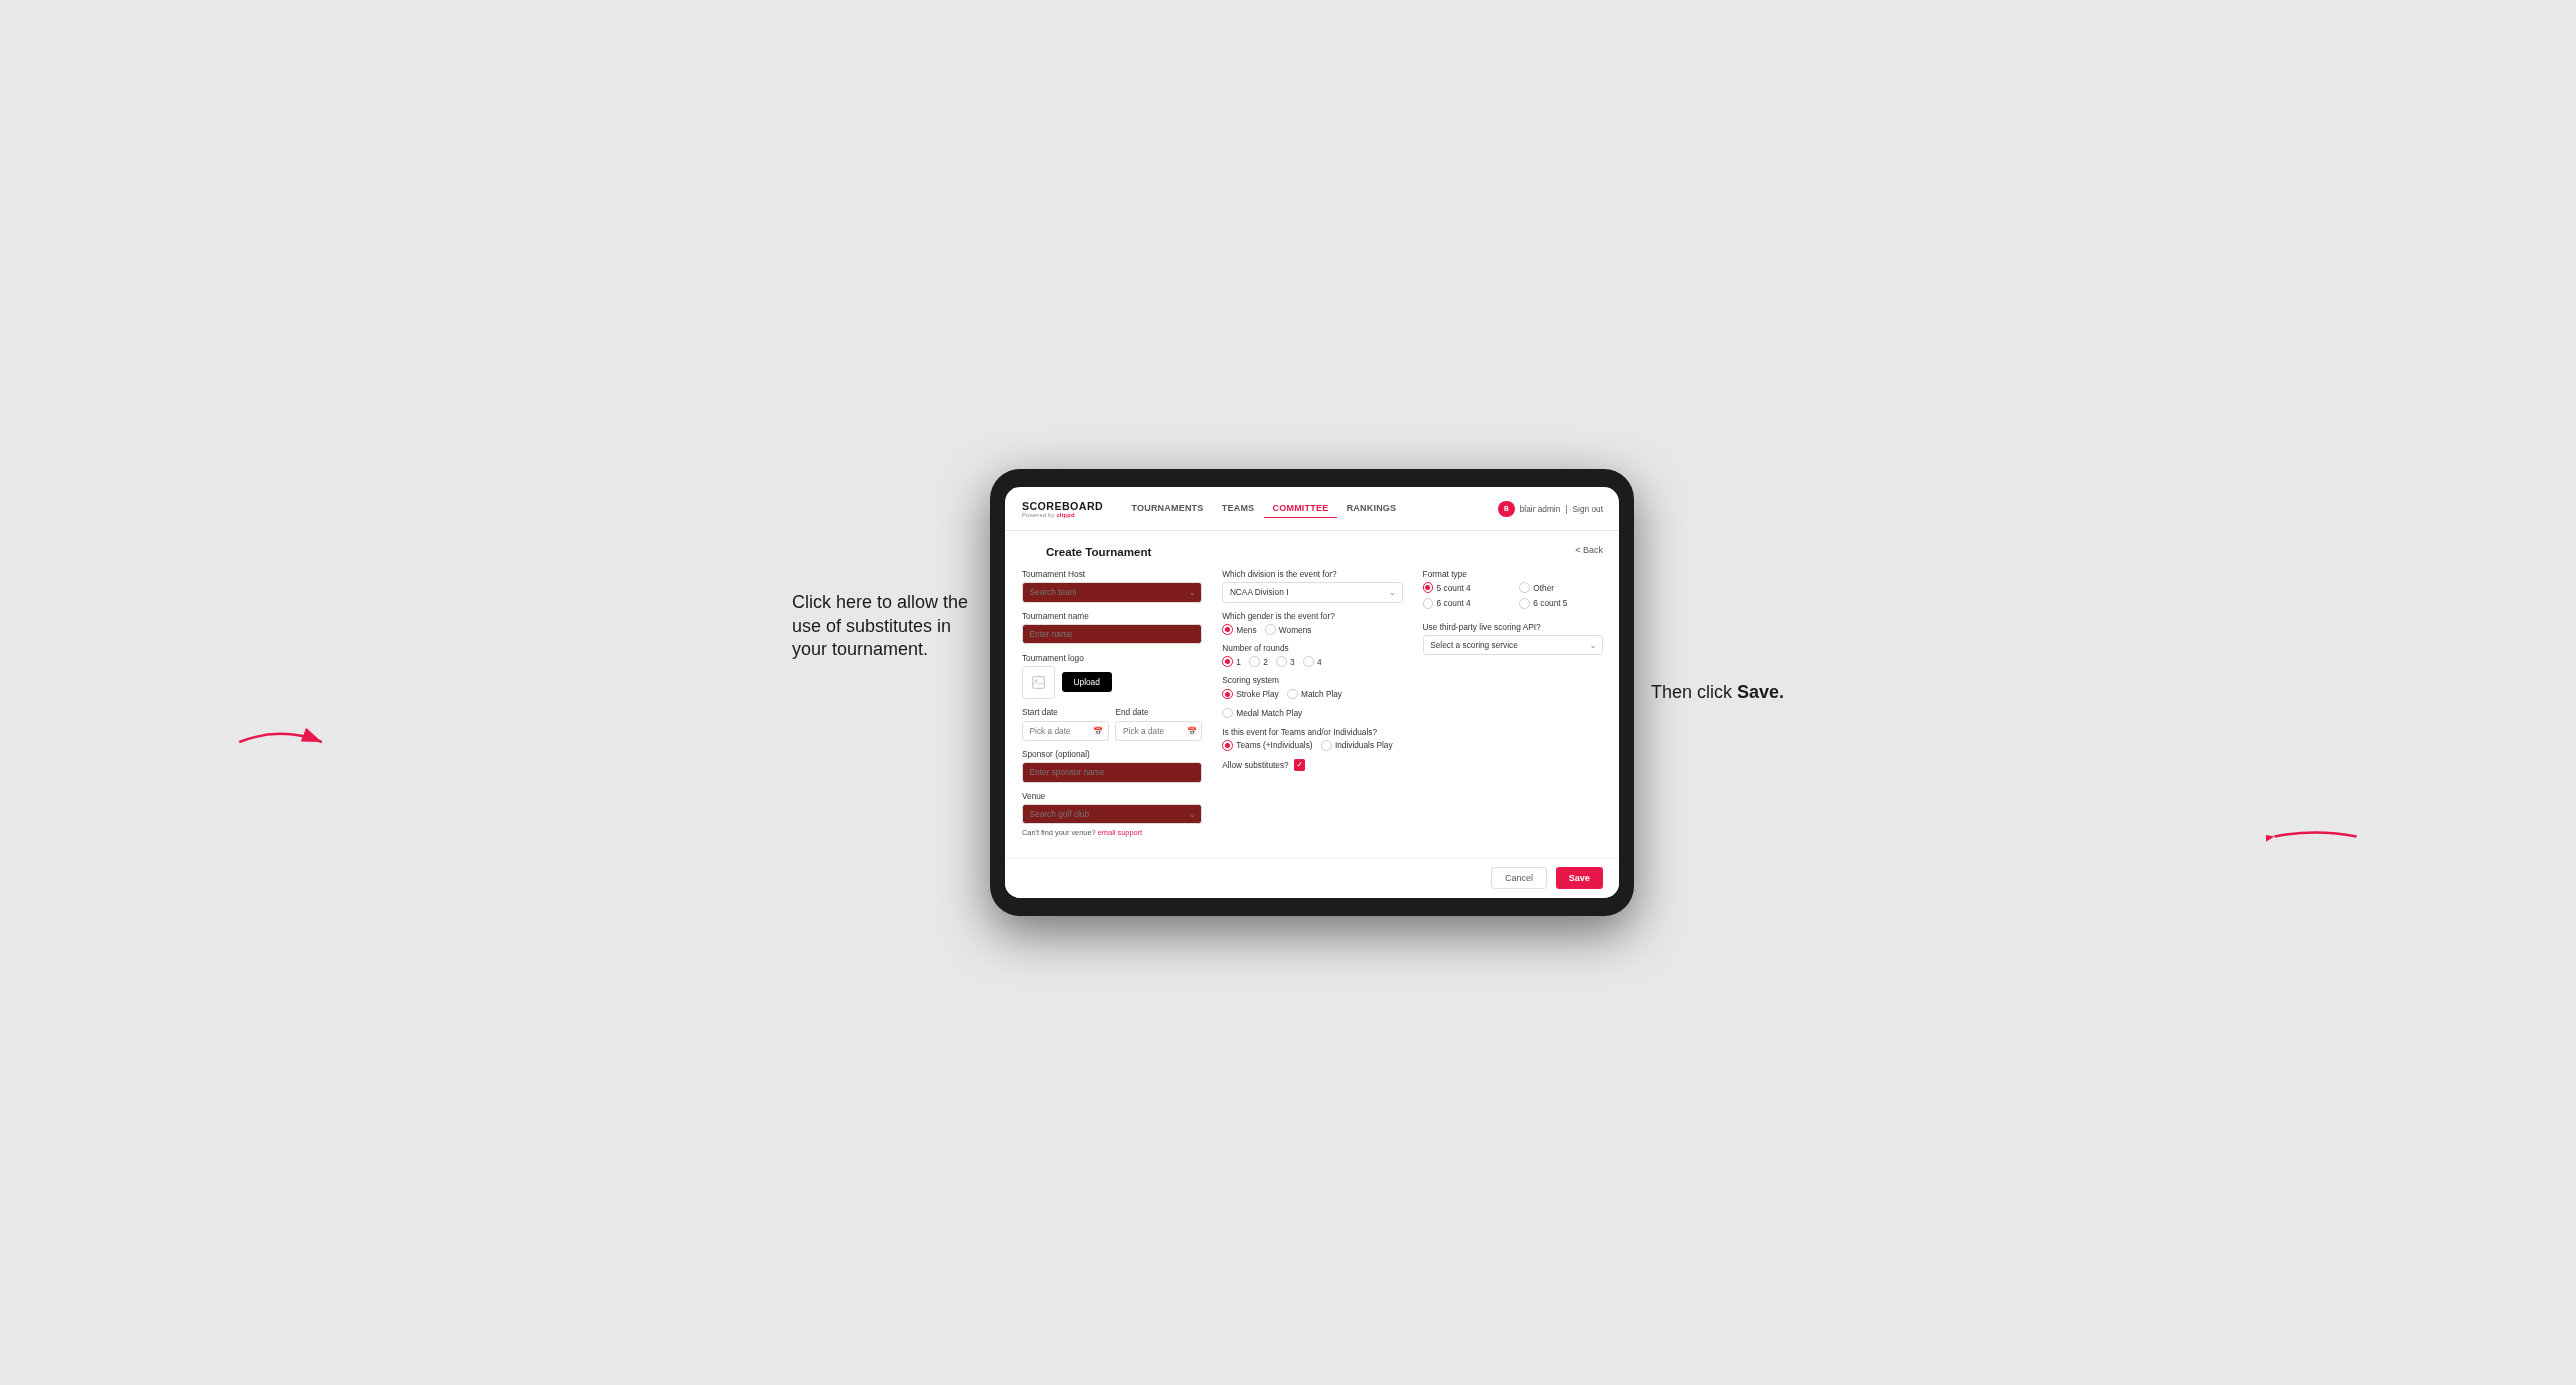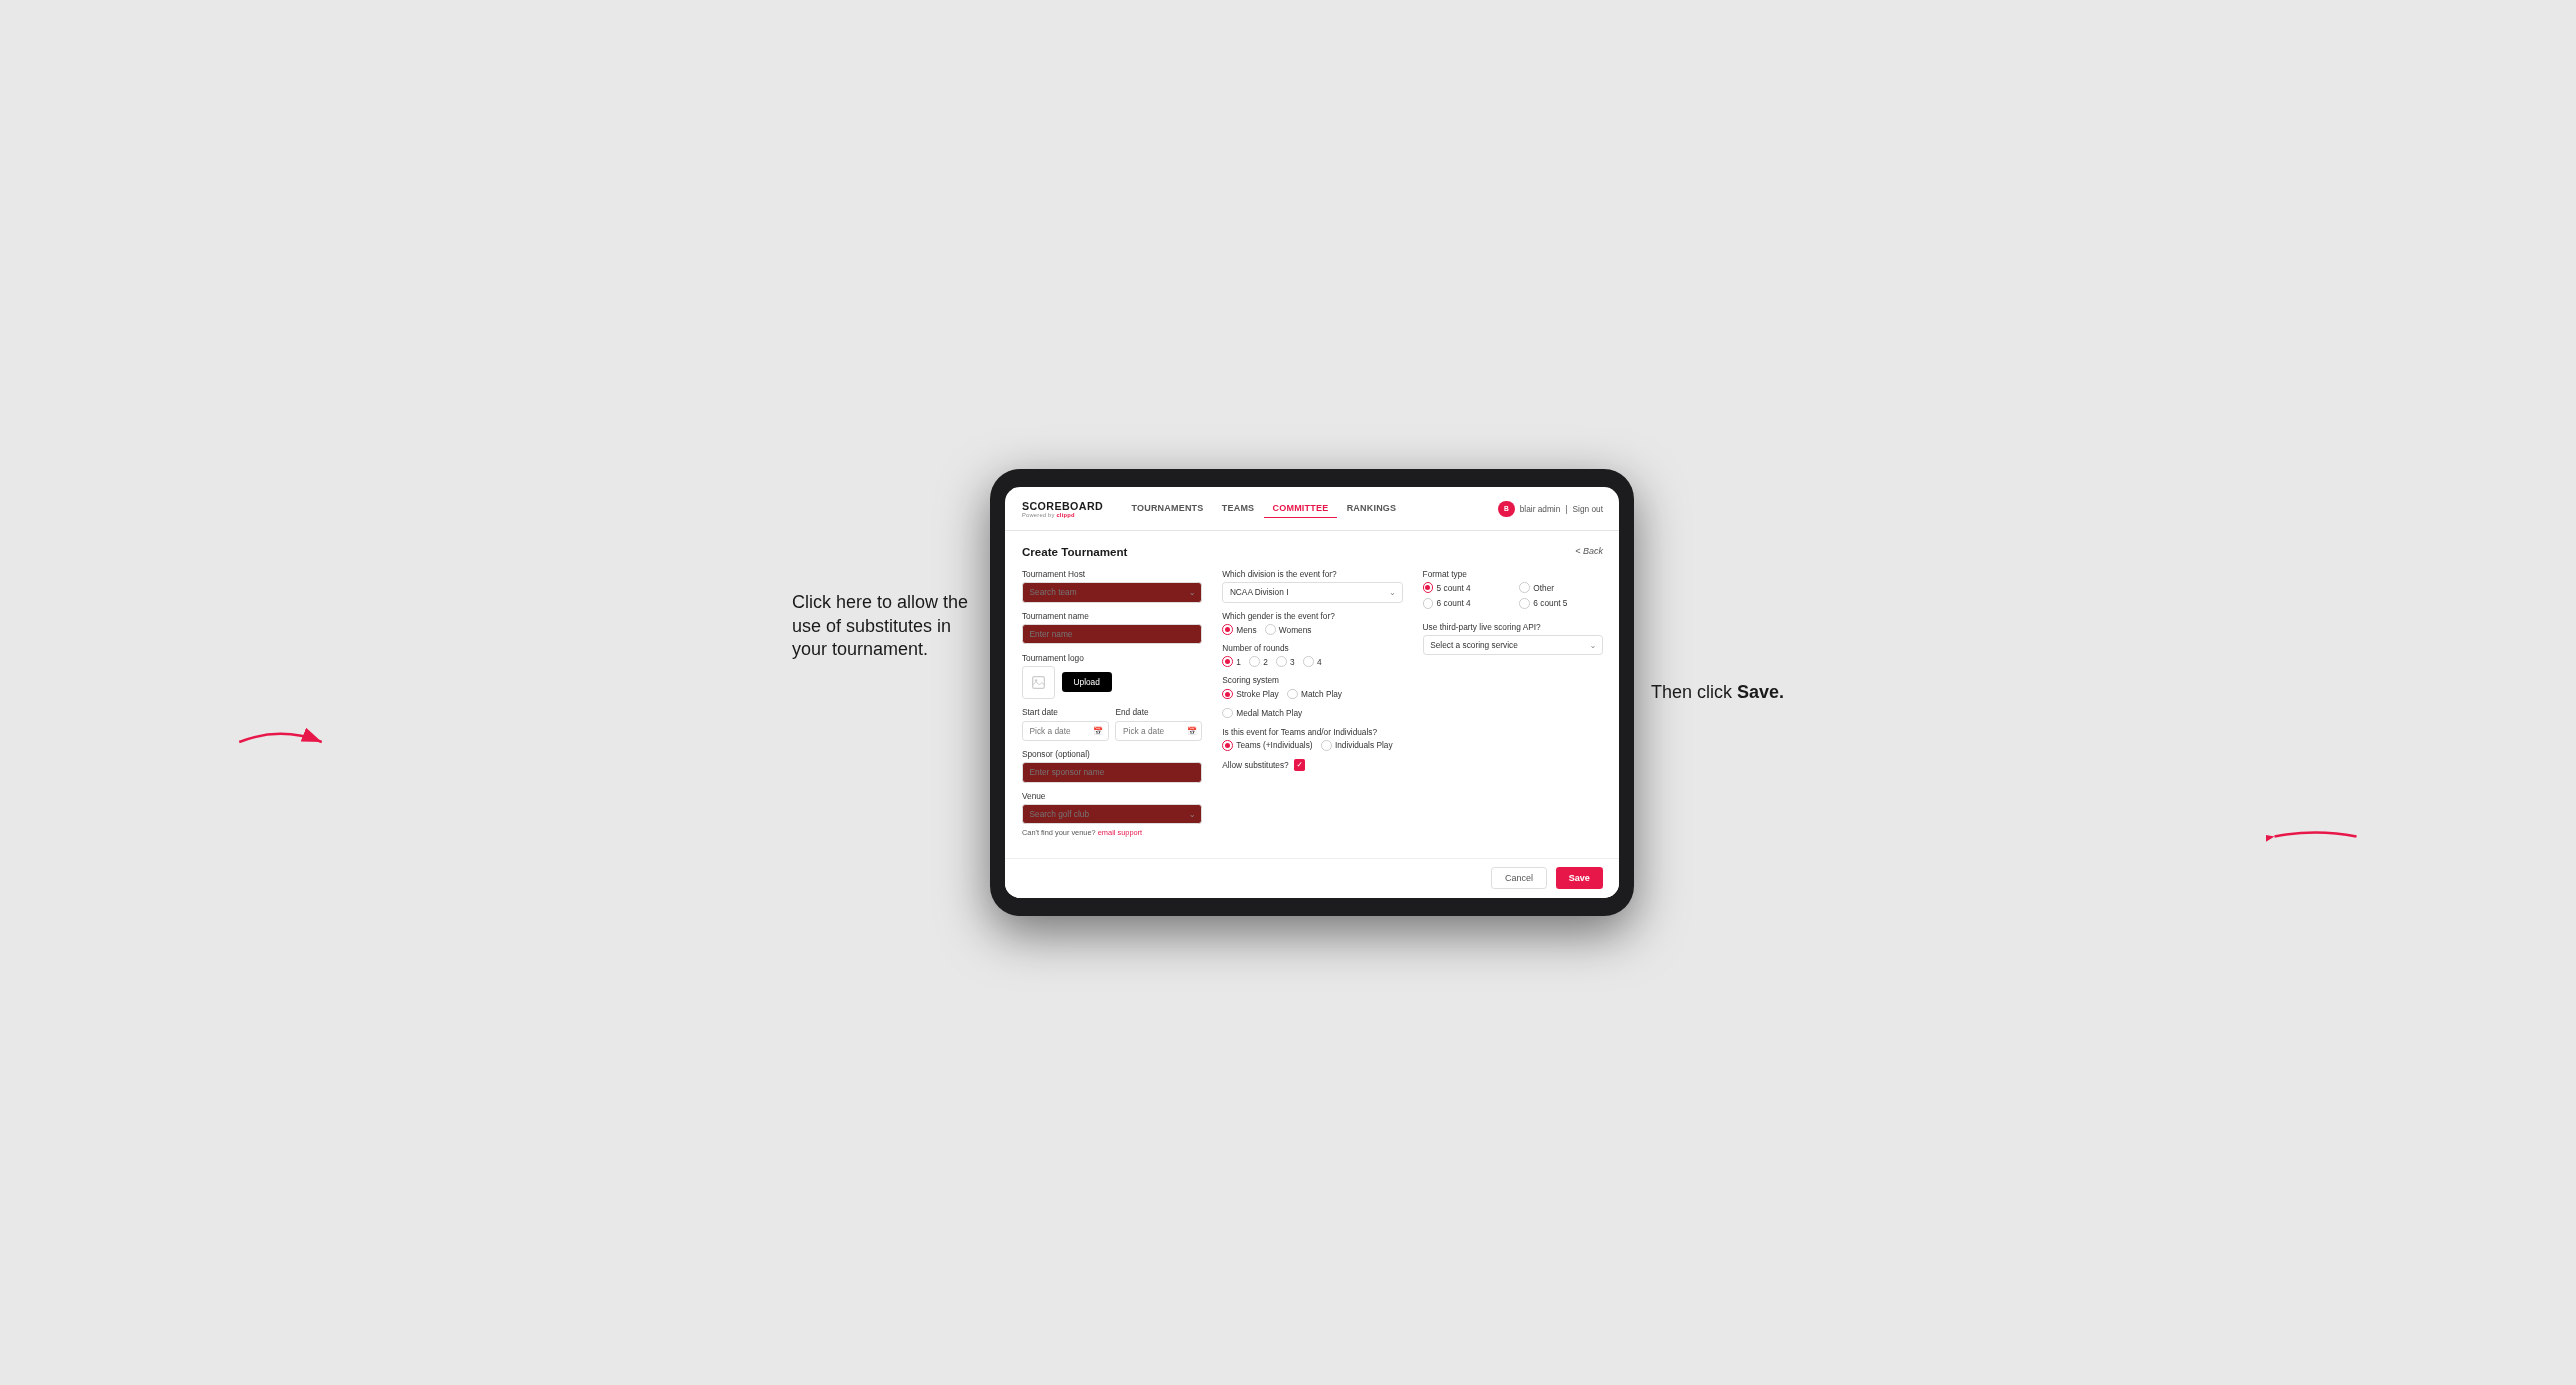--- a/index.html
+++ b/index.html
@@ -130,33 +130,33 @@
 
     
     .main-content {
       padding: 13.2px 16.5px;
       background: #fff;
     }
 
     .page-header {
       display: flex;
       justify-content: space-between;
-      align-items: center;
+      align-items: flex-start;
       margin-bottom: 11.6px;
+      margin-left: 24px;
     }
     .page-title {
       font-size: 11.6px;
       font-weight: 600;
       color: #1a1a1a;
     }
     .back-link {
       font-size: 9px;
       color: #555;
       cursor: pointer;
-      font-style: italic;
     }
 
     
     .form-grid {
       display: grid;
       grid-template-columns: 1fr 1fr 1fr;
       gap: 0 20px;
     }
 
     .form-section { }

